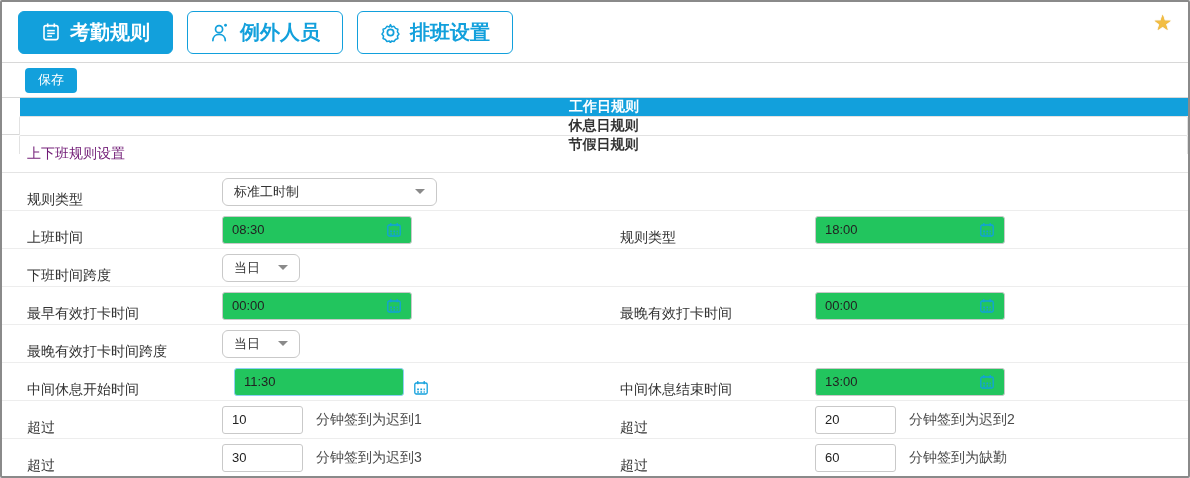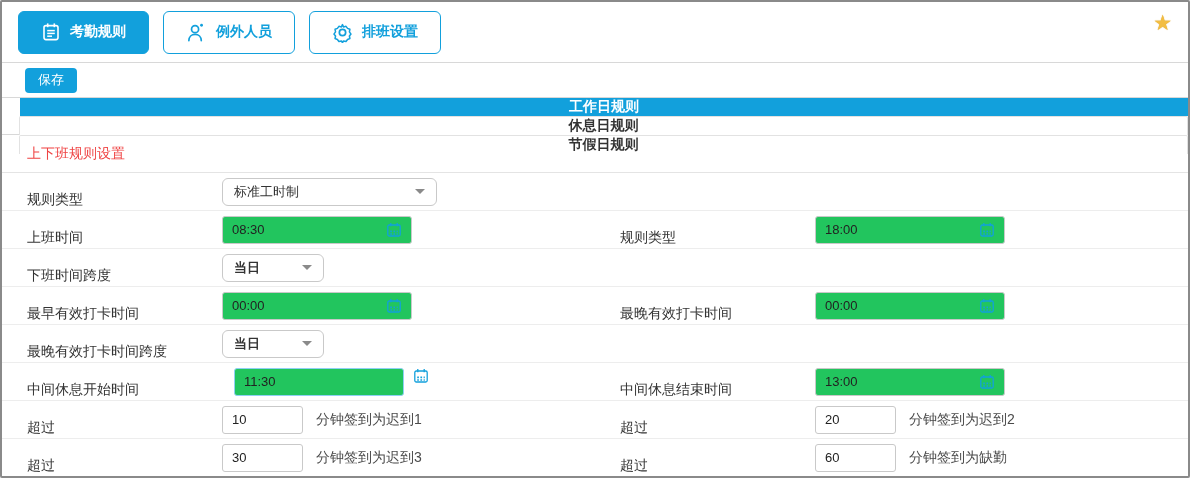--- a/index.html
+++ b/index.html
@@ -5,21 +5,21 @@
   :root { --primary:#12a0dc; --star:#f2bd42; }
   * { margin:0; padding:0; box-sizing:border-box; }
   body { background:#f0f0f0; font-family:"Liberation Sans", sans-serif; }
   .frame { width:1190px; height:478px; background:#fff; border:2px solid #8a8a8a;
            border-radius:2px; position:relative; overflow:hidden; }
 
   
   .topbar { height:61px; display:flex; align-items:center; padding:0 16px; gap:14px;
             border-bottom:1px solid #d8d8d8; }
   .nav-btn { height:43px; padding:0 22px; display:inline-flex; align-items:center; gap:9px;
-             border-radius:6px; font-size:14px; font-weight:bold; cursor:pointer; }
+             border-radius:6px; font-size:20px; font-weight:bold; cursor:pointer; }
   .nav-btn.active { background:var(--primary); color:#fff; border:1px solid var(--primary); }
   .nav-btn.outline { background:#fff; color:var(--primary); border:1px solid var(--primary); }
   .nav-btn svg { display:block; }
   .star { position:absolute; top:10px; right:16px; font-size:21px; color:var(--star);
           line-height:1; cursor:pointer; text-shadow:0 0 1px #d89c1e; }
 
   
   .savebar { height:35px; border-bottom:1px solid #d8d8d8; display:flex; align-items:center;
              padding:0 23px; }
   .save-btn { background:var(--primary); color:#fff; border:none; border-radius:4px;
@@ -29,40 +29,40 @@
   
   .tabsbar { height:37px; display:flex; align-items:stretch; padding-left:18px;
              border-bottom:1px solid #d8d8d8;flex-direction:column; }
   .tab { min-width:101px; padding:0 14px; display:flex; align-items:center; justify-content:center;
          font-size:14px; font-weight:bold; cursor:pointer; }
   .tab.active { background:var(--primary); color:#fff; }
   .tab.inactive { background:#fff; color:#333; border:1px solid #e2e2e2; border-bottom:none;
                   border-radius:2px 2px 0 0; margin-left:-1px; }
 
   .section-row { height:38px; display:flex; align-items:center; padding-left:25px;
-                 font-size:14px; color:#ef4444; border-bottom:1px solid #e4e4e4; }
+                 font-size:14px; color:#701a75; border-bottom:1px solid #e4e4e4; }
 
   
   .form-row { height:38px; display:flex; border-bottom:1px solid #ededed; }
   .col { width:595px; display:flex; align-items:center; padding-left:25px; }
   .label { width:195px; font-size:14px; color:#333; flex-shrink:0;margin-top:16px; }
 
   .select-box { height:28px; border:1px solid #c9c9c9; border-radius:6px; background:#fff;
                 display:flex; align-items:center; justify-content:space-between;
                 padding:0 11px; font-size:13px; color:#333; cursor:pointer; }
   .select-box.lg { width:215px; }
-  .select-box.sm { width:102px;font-weight:bold; }
+  .select-box.sm { width:78px; }
   .arrow { width:0; height:0; border-left:5px solid transparent; border-right:5px solid transparent;
            border-top:5px solid #8a8a8a; margin-left:10px; }
 
   .time-box { width:190px; height:28px; border:1px solid #c9c9c9; border-radius:3px;
               display:flex; align-items:center; padding:0 9px; gap:6px; background:#22c55e; }
   .time-box input { border:none; outline:none; flex:1; min-width:0; font-size:13px; color:#222;
                     background:transparent; font-family:"Liberation Sans",sans-serif; }
-  .time-wrap { display:flex; align-items:flex-start; gap:9px;padding-left:12px; }
+  .time-wrap { display:flex; align-items:flex-end; gap:9px;padding-left:12px; }
   .time-box.focused { width:170px; border-color:#8fd0f3; }
   .cal-icon { color:var(--primary); display:flex; flex-shrink:0; cursor:pointer; }
 
   .num-box { width:81px; height:28px; border:1px solid #c9c9c9; border-radius:3px;
              padding:0 9px; font-size:13px; color:#222; outline:none;
              font-family:"Liberation Sans",sans-serif; }
   .suffix { margin-left:13px; font-size:14px; color:#4a4a4a; }
 </style>
 </head>
 <body>

